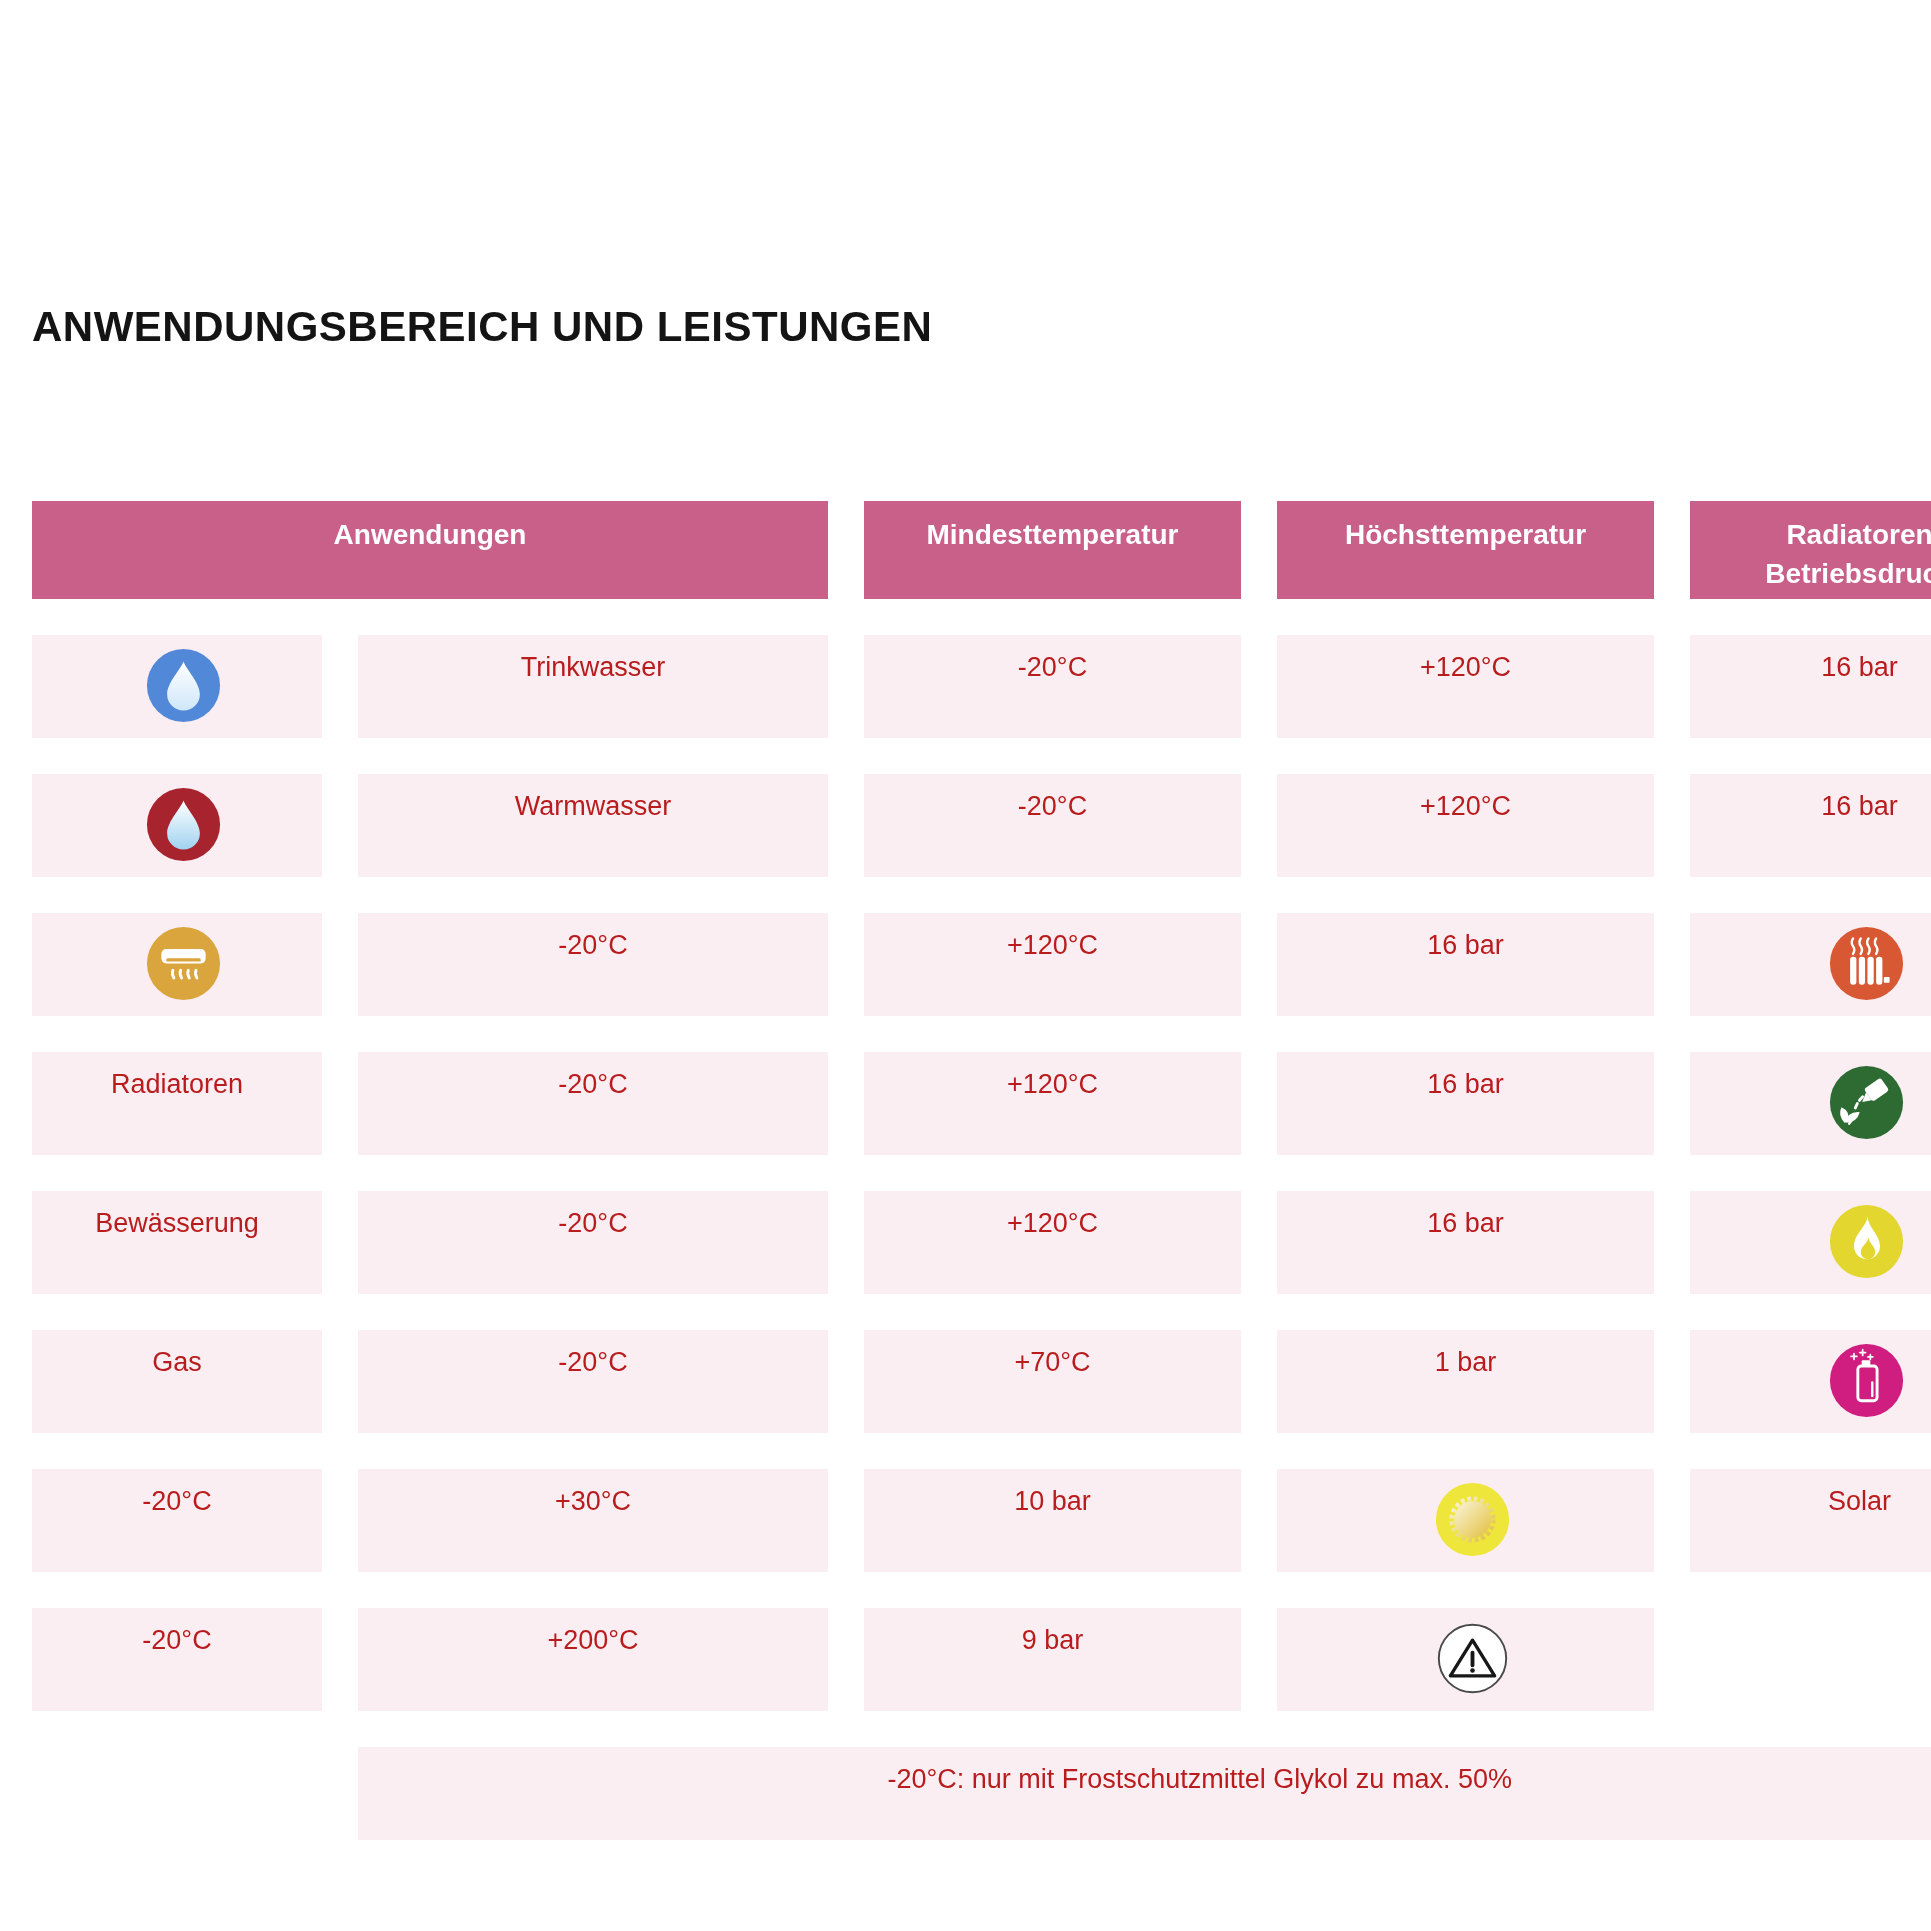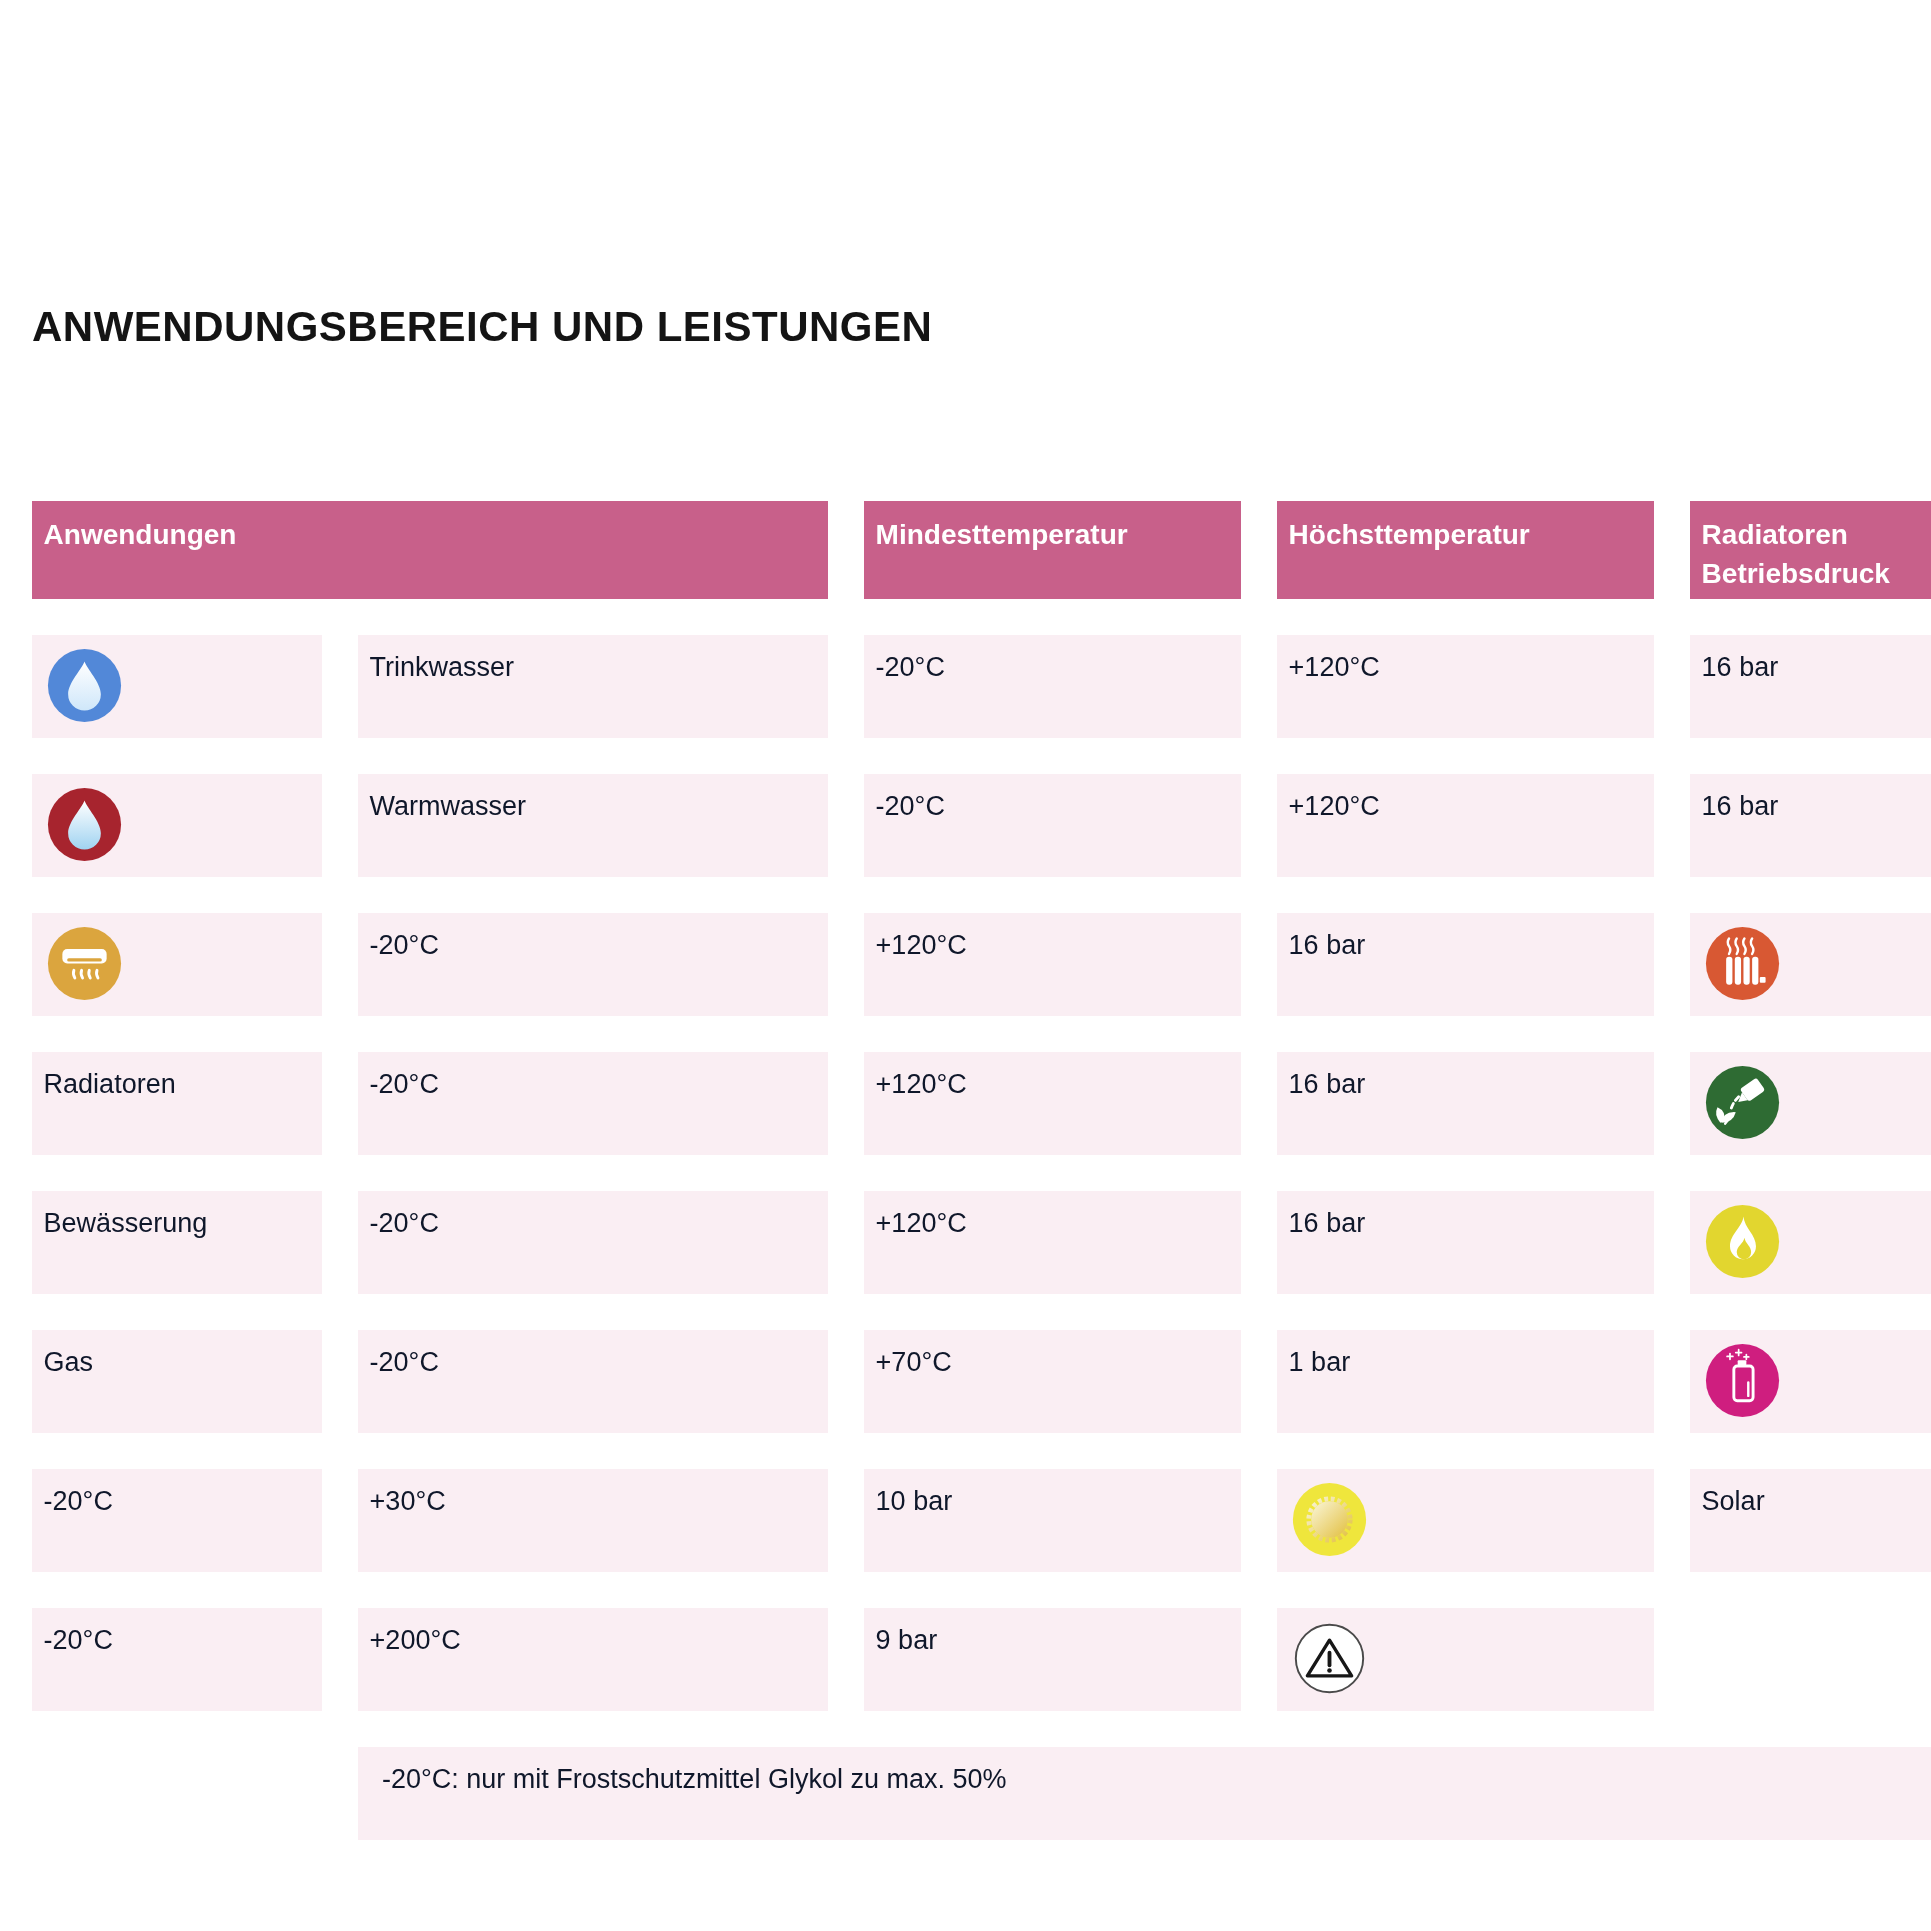--- a/index.html
+++ b/index.html
@@ -4,21 +4,21 @@
 <style>
   html, body {
     margin: 0;
     padding: 0;
     width: 1931px;
     height: 1931px;
     background: #ffffff;
     font-family: "Liberation Sans", sans-serif;
     overflow: hidden;
   }
-  .page { position: relative; width: 1931px; height: 1931px; background:#ffffff; }
+  .page { position: relative; width: 1931px; height: 1931px; background:#ffffff;text-align:center; }
 
   .title {
     position: absolute;
     left: 32px;
     top: 303px;
     font-size: 42px;
     font-weight: 700;
     letter-spacing: 0.5px;
     color: #141414;
     white-space: nowrap;
@@ -35,21 +35,21 @@
     column-gap: 2.9px;
     row-gap: 2.9px;
     align-content: start;
     gap: 36px;
   }
 
   .cell {
     background: #faeef3;
     box-sizing: border-box;
     font-size: 27px;
-    color: #0f172a;
+    color: #b91c1c;
     padding: 15.4px 11.6px;
     line-height: 1.3;
   }
   .hcell {
     background: #c8608a;
     color: #ffffff;
     font-size: 28px;
     font-weight: 600;
     padding: 13.5px 11.6px;
     line-height: 1.4;

